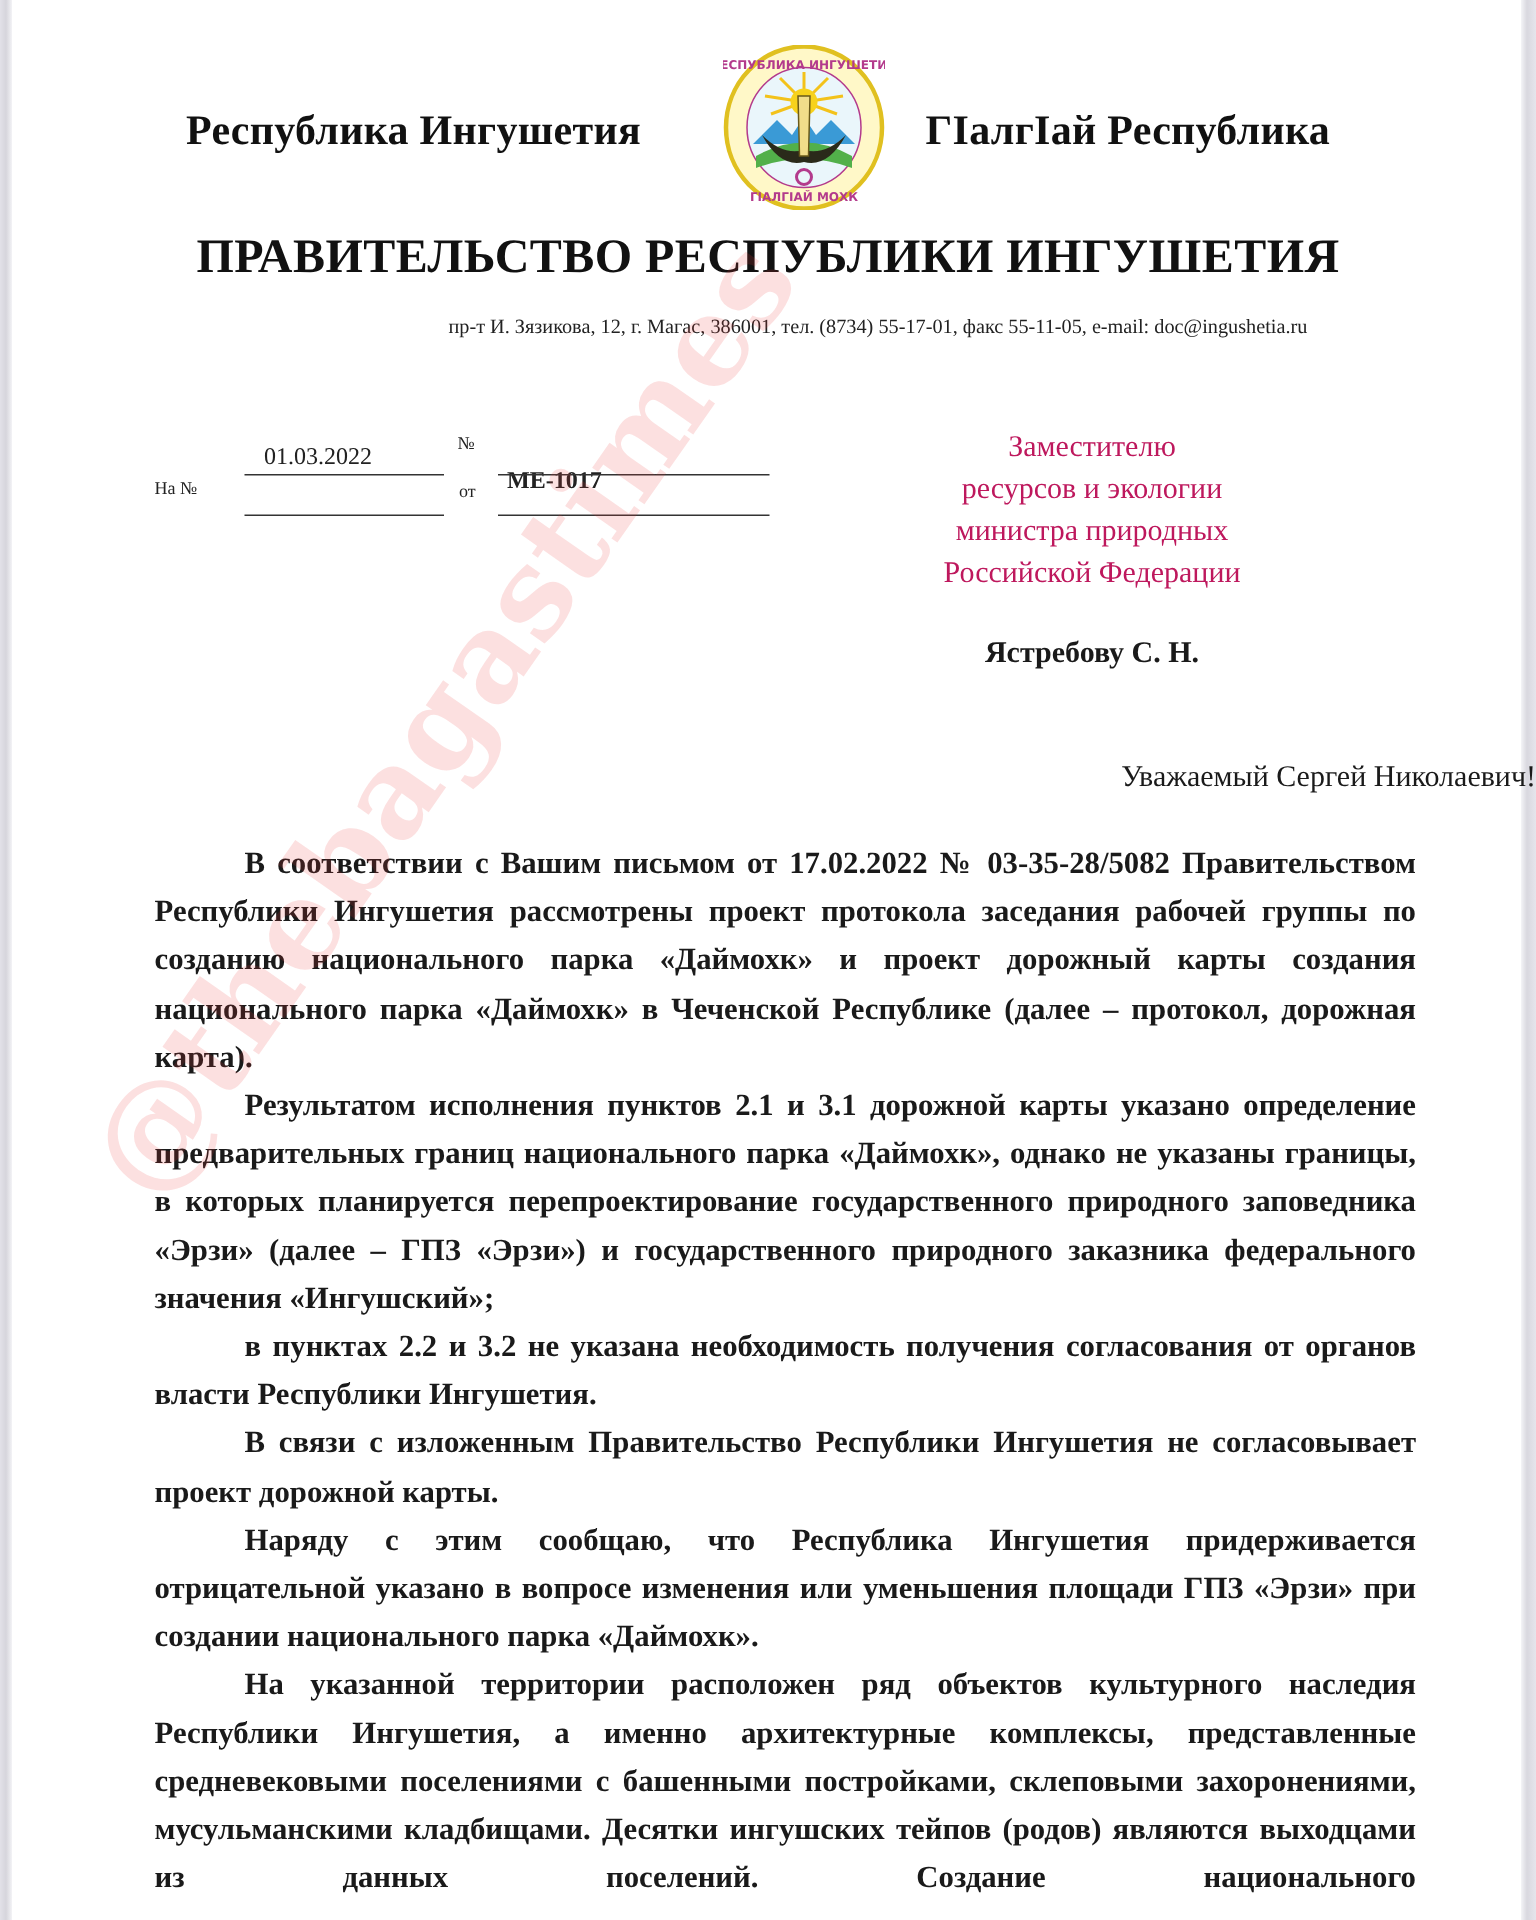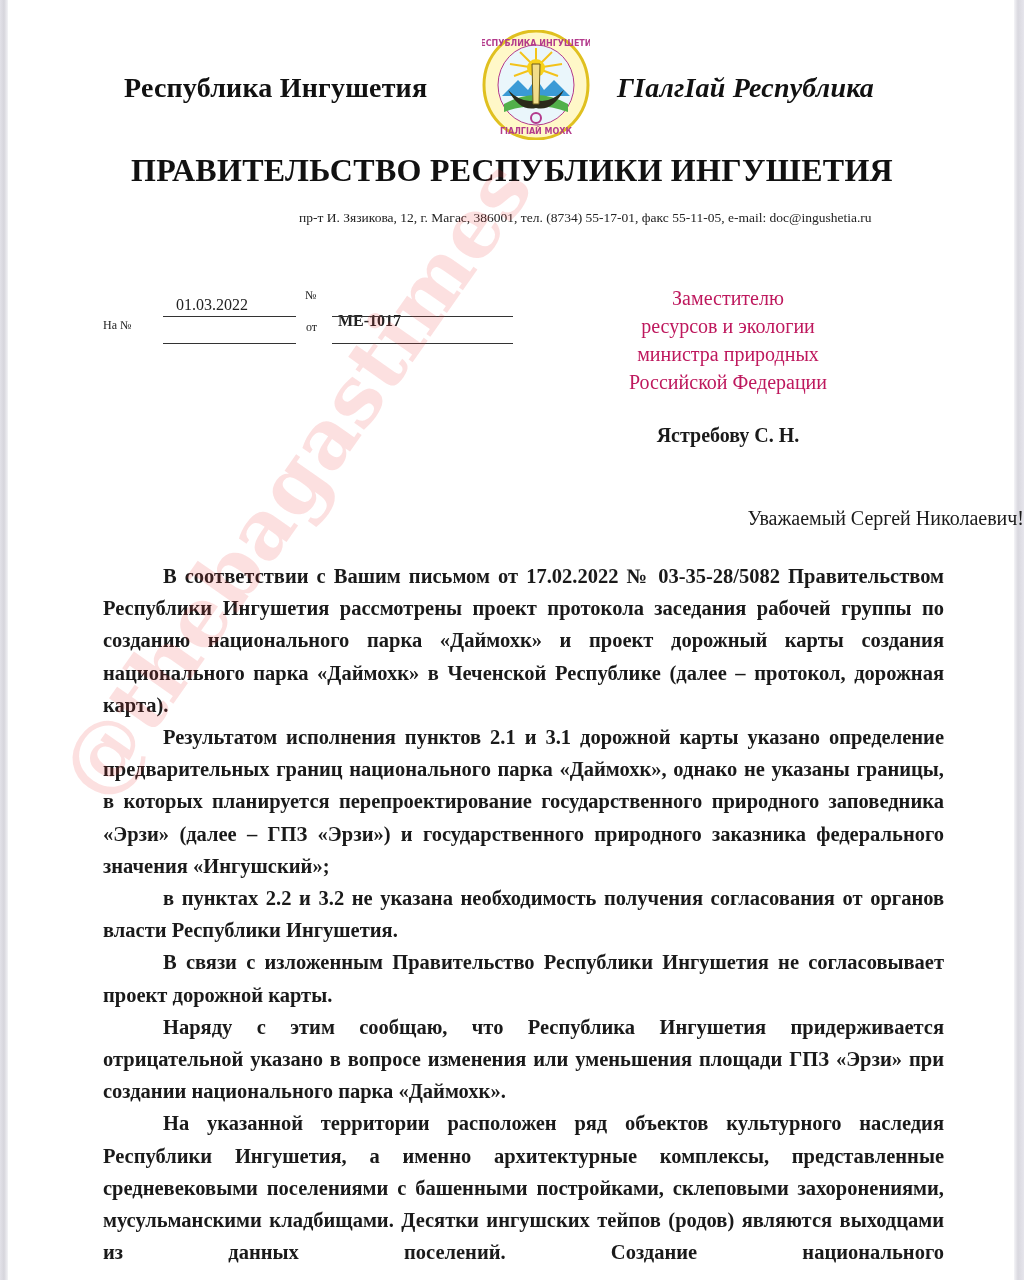--- a/index.html
+++ b/index.html
@@ -12,21 +12,21 @@
   .edge-left { position: absolute; left: 0; top: 0; width: 8px; height: 1280px;
     background: linear-gradient(to right, #e2e1e8, #d6d5dc 50%, #f3f3f6); }
   .edge-right { position: absolute; right: 0; top: 0; width: 10px; height: 1280px;
     background: linear-gradient(to right, #f4f4f7, #d9d8df 40%, #e6e5ec); }
 
   .hdr-left, .hdr-right {
     position: absolute; top: 72px; font-weight: bold; font-size: 28px;
     letter-spacing: 0.2px; color: #111;
   }
   .hdr-left { left: 124px; }
-  .hdr-right { left: 617px; font-style: italic; }
+  .hdr-right { left: 617px; }
 
   .emblem { position: absolute; left: 482px; top: 30px; width: 108px; height: 110px; }
 
   .gov-title {
     position: absolute; top: 152px; left: 0; width: 1024px; text-align: center;
     font-weight: bold; font-size: 32px; letter-spacing: 0.3px; color: #111;
   }
   .address {
     position: absolute; top: 210px; left: 299px; font-size: 13.5px; color: #222;
     white-space: nowrap;

